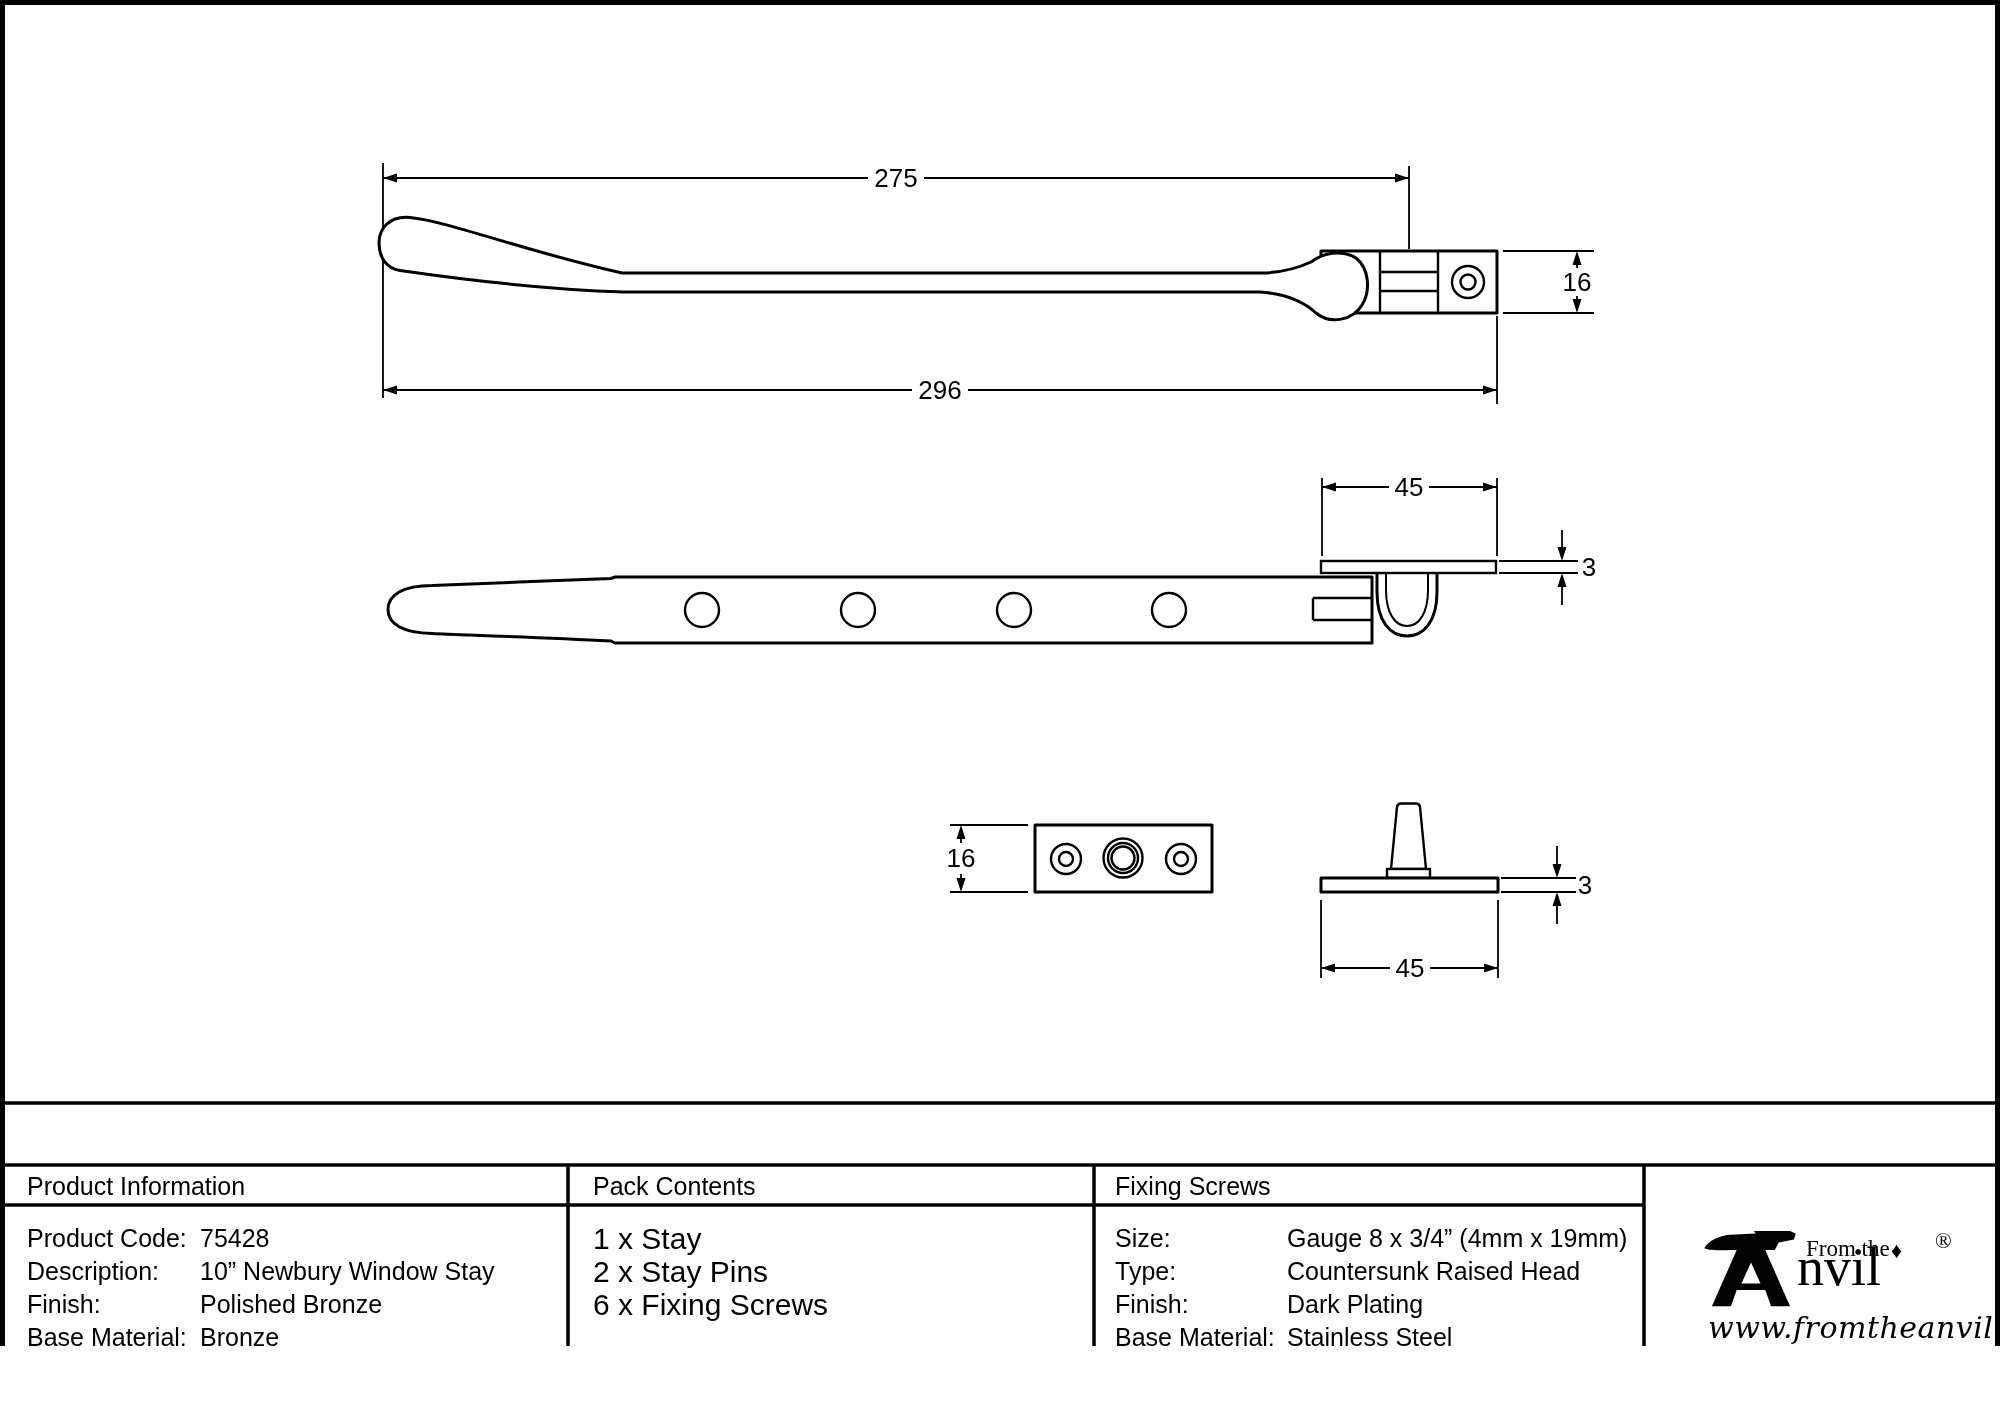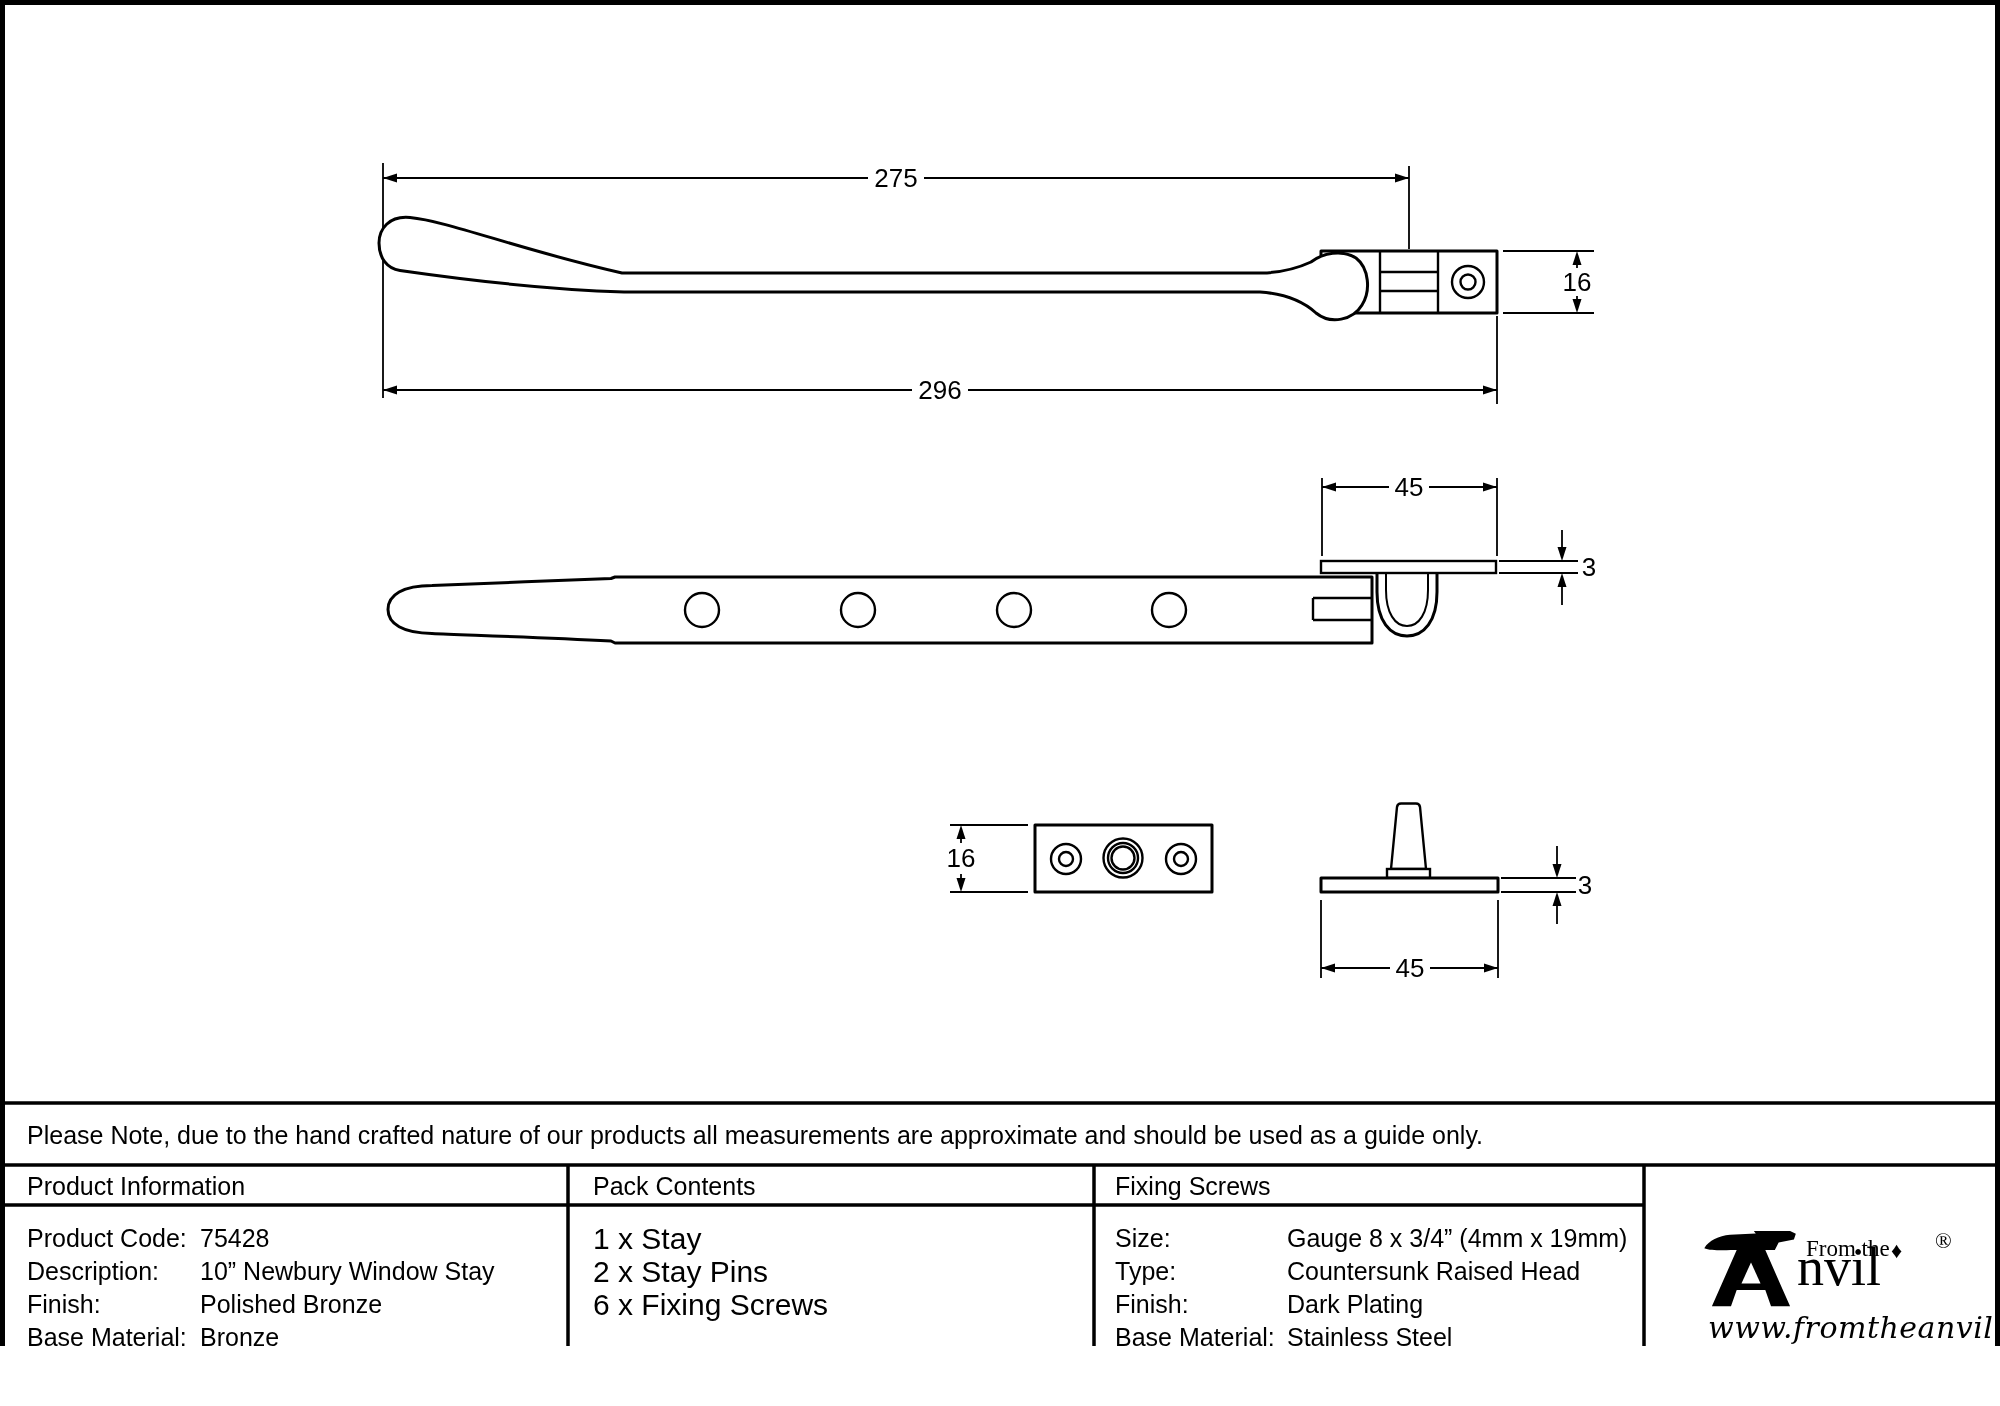--- a/index.html
+++ b/index.html
@@ -173,21 +173,20 @@
       <rect class="border" x="2.5" y="2.5" width="1995" height="1401"></rect>
       <line class="tline" x1="5" y1="1103" x2="1995" y2="1103"></line>
       <line class="tline" x1="5" y1="1165" x2="1995" y2="1165"></line>
       <line class="tline" x1="5" y1="1205" x2="1644" y2="1205"></line>
       <line class="tline" x1="568" y1="1165" x2="568" y2="1403"></line>
       <line class="tline" x1="1094" y1="1165" x2="1094" y2="1403"></line>
       <line class="tline" x1="1644" y1="1165" x2="1644" y2="1403"></line>
     </g>
   </svg>
 
-  <div class="abs note" style="left:27px;top:1120px;">Please Note, due to the hand crafted nature of our products all measurements are approximate and should be used as a guide only.</div>
 
   <div class="abs th" style="left:27px;top:1171px;">Product Information</div>
   <div class="abs th" style="left:593px;top:1171px;">Pack Contents</div>
   <div class="abs th" style="left:1115px;top:1171px;">Fixing Screws</div>
 
   <div class="abs rows" style="left:27px;top:1222px;">
     <div class="row">
       <span class="lbl w173">Product Code:</span>
       <span class="val">75428</span>
     </div>

